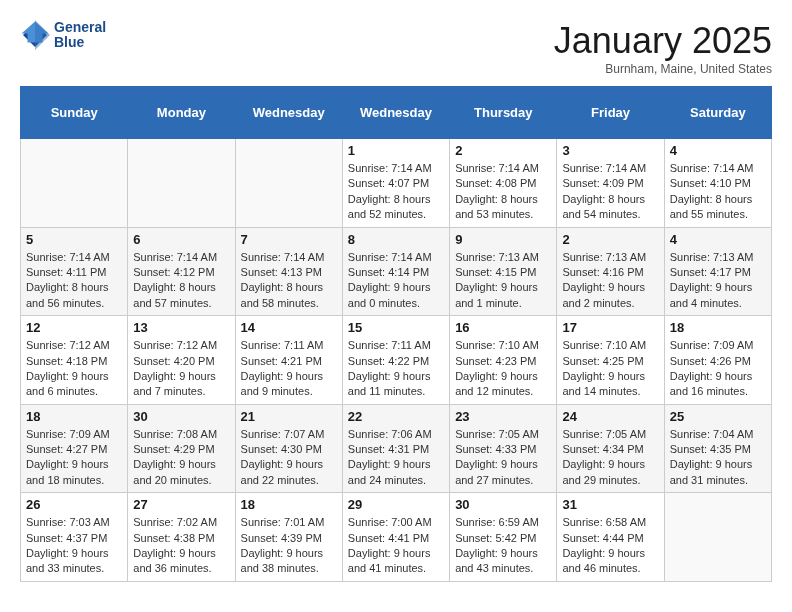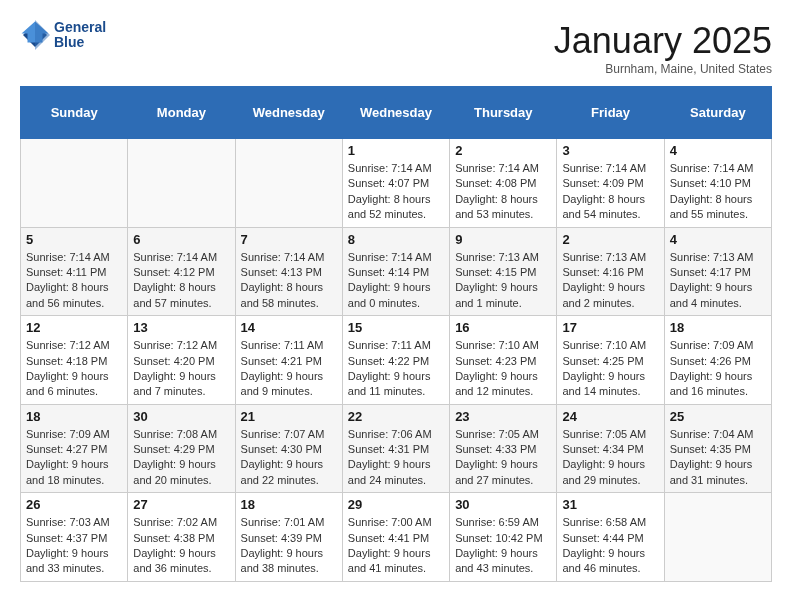--- a/index.html
+++ b/index.html
@@ -299,21 +299,21 @@
         </td>
         <td>
           <div class="day-number">29</div>
           <div class="day-info">Sunrise: 7:00 AM
 Sunset: 4:41 PM
 Daylight: 9 hours and 41 minutes.</div>
         </td>
         <td>
           <div class="day-number">30</div>
           <div class="day-info">Sunrise: 6:59 AM
-Sunset: 10:42 PM
+Sunset: 5:42 PM
 Daylight: 9 hours and 43 minutes.</div>
         </td>
         <td>
           <div class="day-number">31</div>
           <div class="day-info">Sunrise: 6:58 AM
 Sunset: 4:44 PM
 Daylight: 9 hours and 46 minutes.</div>
         </td>
         <td class="empty-cell"></td>
       </tr>

